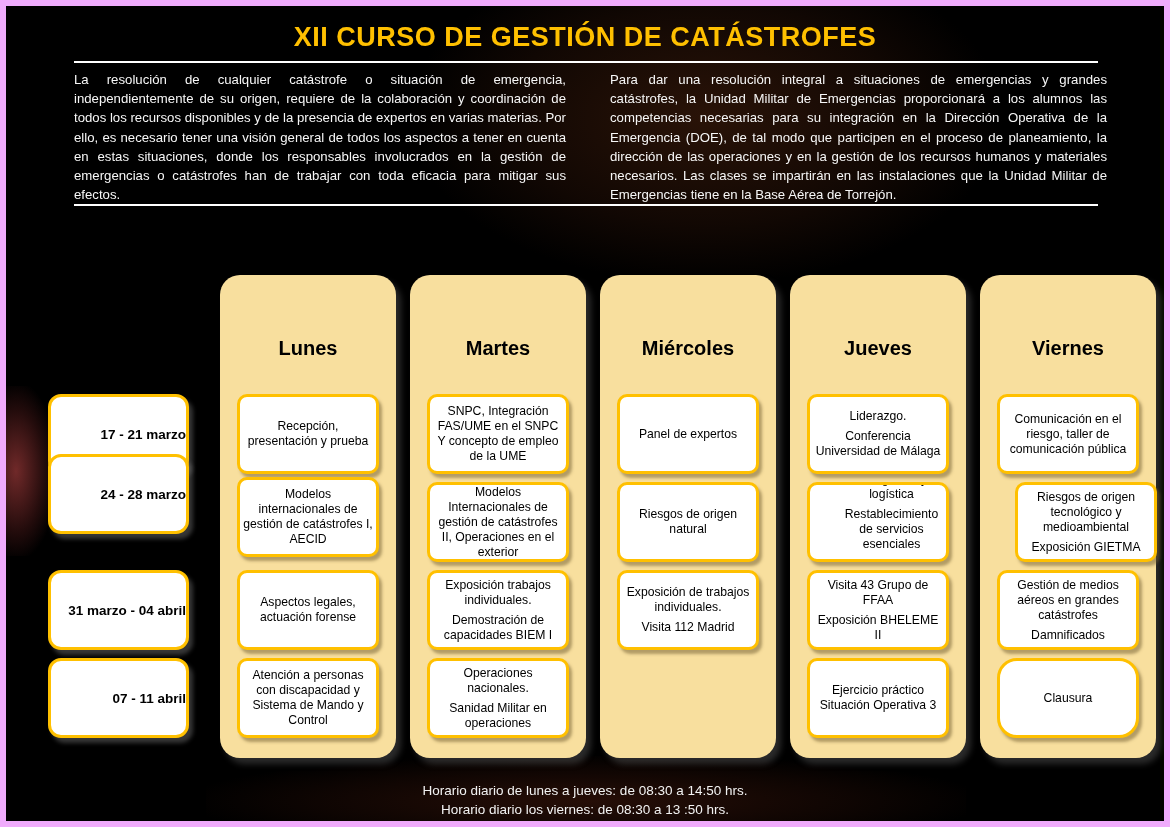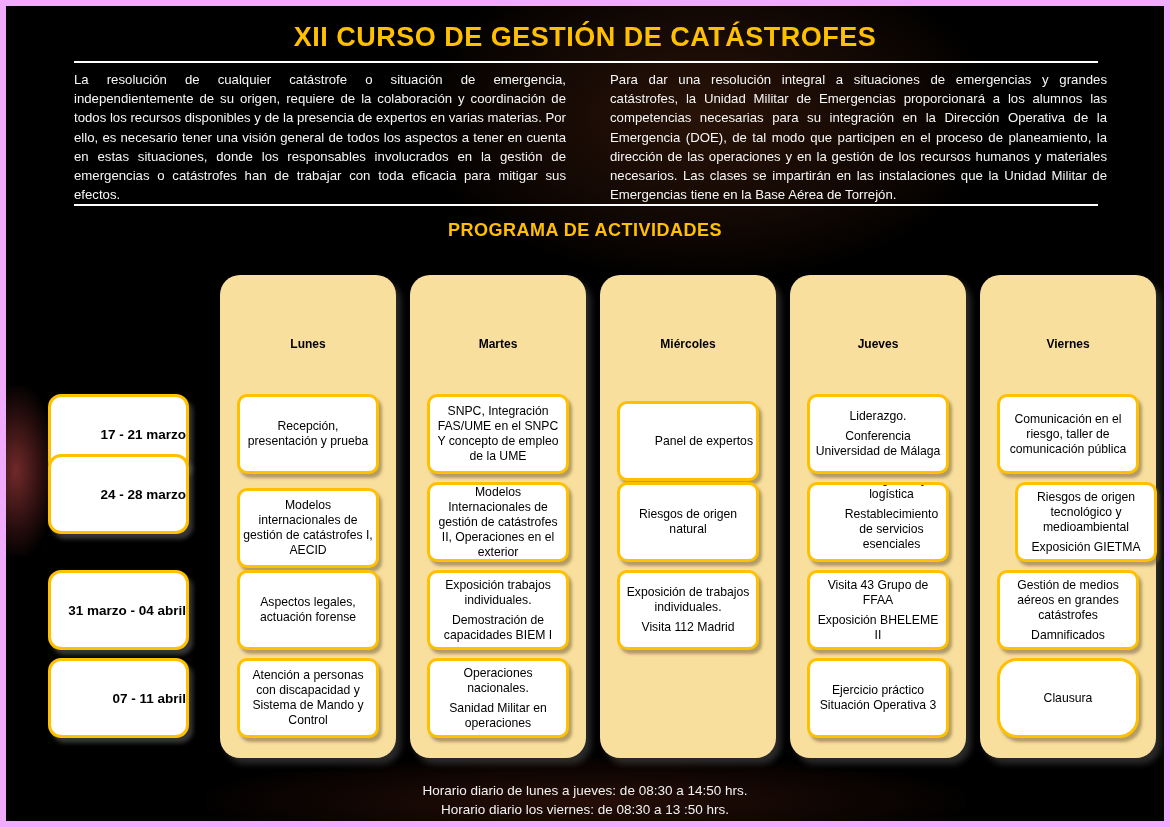--- a/index.html
+++ b/index.html
@@ -101,21 +101,21 @@
     box-sizing: border-box;
     background: var(--column-fill, #F8DF9E);
     border-radius: 20px;
     box-shadow: 5px 6px 6px rgba(120,120,120,0.35);
   }
   .day-header {
     position: absolute;
     top: 62px; left: 0; right: 0;
     text-align: center;
     color: #000;
-    font-size: 12px;
+    font-size: 20px;
     font-weight: bold;
   }
   .schedule-cell {
     position: absolute;
     left: 17px;
     width: 142px;
     height: 80px;
     box-sizing: border-box;
     background: #ffffff;
     border: 3px solid var(--box-border, #FFC000);
@@ -155,41 +155,40 @@
   <div class="bg-frag bg-bottom-band"></div>
 
   <div class="page-title">XII CURSO DE GESTIÓN DE CATÁSTROFES</div>
   <div class="rule rule-top"></div>
 
   <div class="intro intro-left">La resolución de cualquier catástrofe o situación de emergencia, independientemente de su origen, requiere de la colaboración y coordinación de todos los recursos disponibles y de la presencia de expertos en varias materias. Por ello, es necesario tener una visión general de todos los aspectos a tener en cuenta en estas situaciones, donde los responsables involucrados en la gestión de emergencias o catástrofes han de trabajar con toda eficacia para mitigar sus efectos.</div>
   <div class="intro intro-right">Para dar una resolución integral a situaciones de emergencias y grandes catástrofes, la Unidad Militar de Emergencias proporcionará a los alumnos las competencias necesarias para su integración en la Dirección Operativa de la Emergencia (DOE), de tal modo que participen en el proceso de planeamiento, la dirección de las operaciones y en la gestión de los recursos humanos y materiales necesarios. Las clases se impartirán en las instalaciones que la Unidad Militar de Emergencias tiene en la Base Aérea de Torrejón.</div>
 
   <div class="rule rule-mid"></div>
 
-  <div class="section-title">PROGRAMA DE ACTIVIDADES</div>
 
   <div class="grid-layer">
       <div class="week-box" style="top: 388px;">
         <div>17 - 21 marzo</div>
       </div>
       <div class="week-box" style="top: 448px;">
         <div>24 - 28 marzo</div>
       </div>
       <div class="week-box" style="top: 564px;">
         <div>31 marzo - 04 abril</div>
       </div>
       <div class="week-box" style="top: 652px;">
         <div>07 - 11 abril</div>
       </div>
       <div class="day-column" style="left: 214px;">
         <div class="day-header">Lunes</div>
         <div class="schedule-cell" style="top: 119px;">
           <div class="cell-line">Recepción, presentación y prueba</div>
         </div>
-        <div class="schedule-cell" style="top: 213px;">
+        <div class="schedule-cell" style="top: 202px;">
           <div class="cell-line">Modelos internacionales de gestión de catástrofes I, AECID</div>
         </div>
         <div class="schedule-cell" style="top: 295px;">
           <div class="cell-line">Aspectos legales, actuación forense</div>
         </div>
         <div class="schedule-cell" style="top: 383px;">
           <div class="cell-line">Atención a personas con discapacidad y Sistema de Mando y Control</div>
         </div>
       </div>
       <div class="day-column" style="left: 404px;">
@@ -204,21 +203,21 @@
           <div class="cell-line">Exposición trabajos individuales.</div>
           <div class="cell-line">Demostración de capacidades BIEM I</div>
         </div>
         <div class="schedule-cell" style="top: 383px;">
           <div class="cell-line">Operaciones nacionales.</div>
           <div class="cell-line">Sanidad Militar en operaciones</div>
         </div>
       </div>
       <div class="day-column" style="left: 594px;">
         <div class="day-header">Miércoles</div>
-        <div class="schedule-cell" style="top: 126px; text-align: right;">
+        <div class="schedule-cell" style="top: 119px;">
           <div class="cell-line">Panel de expertos</div>
         </div>
         <div class="schedule-cell" style="top: 207px;">
           <div class="cell-line">Riesgos de origen natural</div>
         </div>
         <div class="schedule-cell" style="top: 295px;">
           <div class="cell-line">Exposición de trabajos individuales.</div>
           <div class="cell-line">Visita 112 Madrid</div>
         </div>
       </div>

